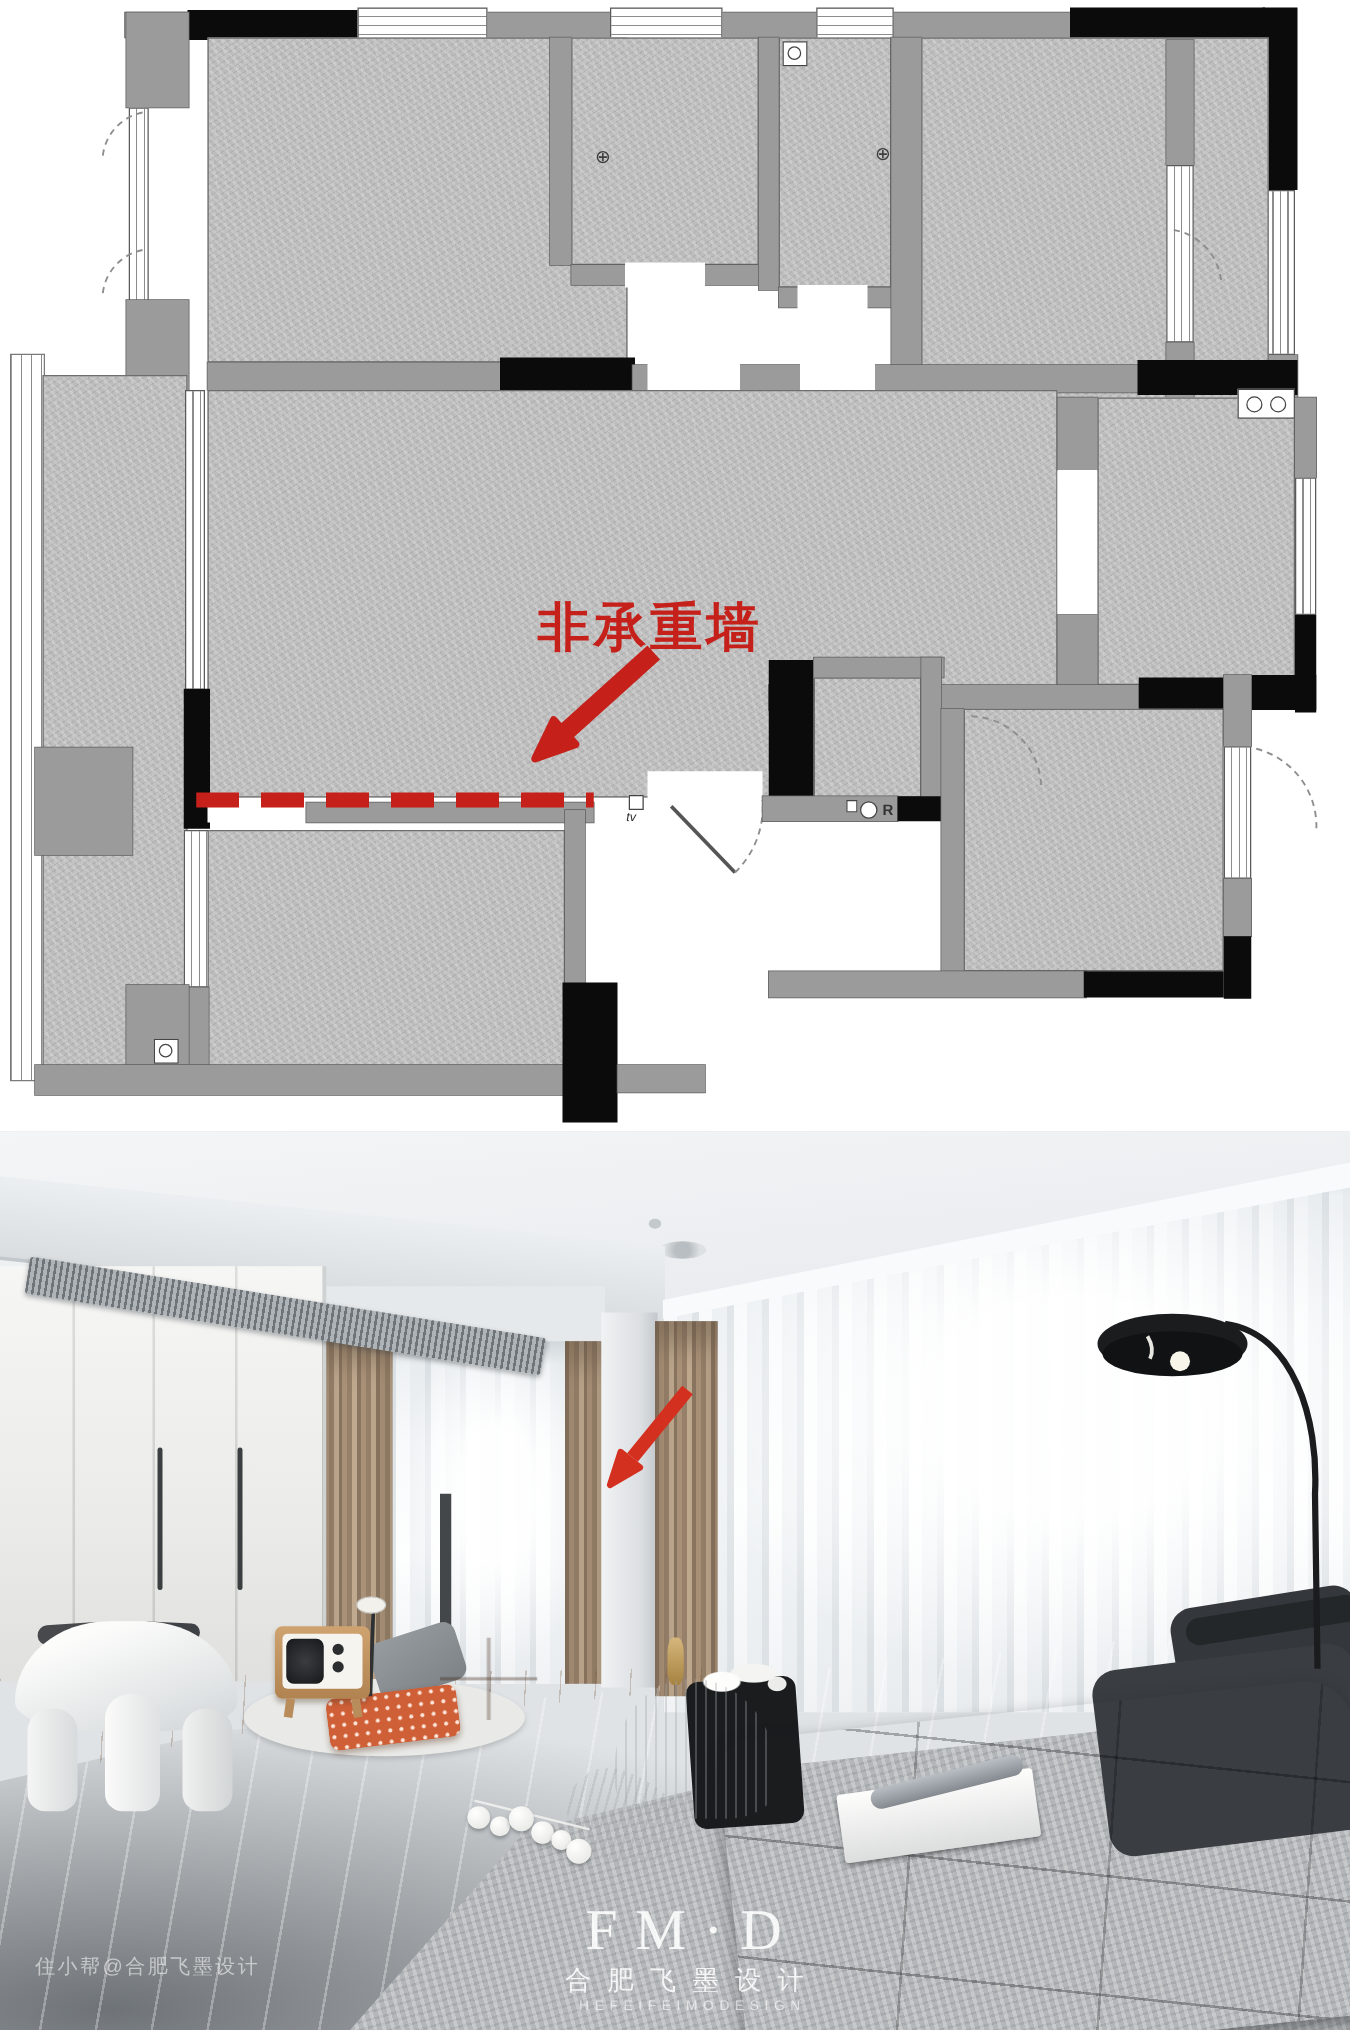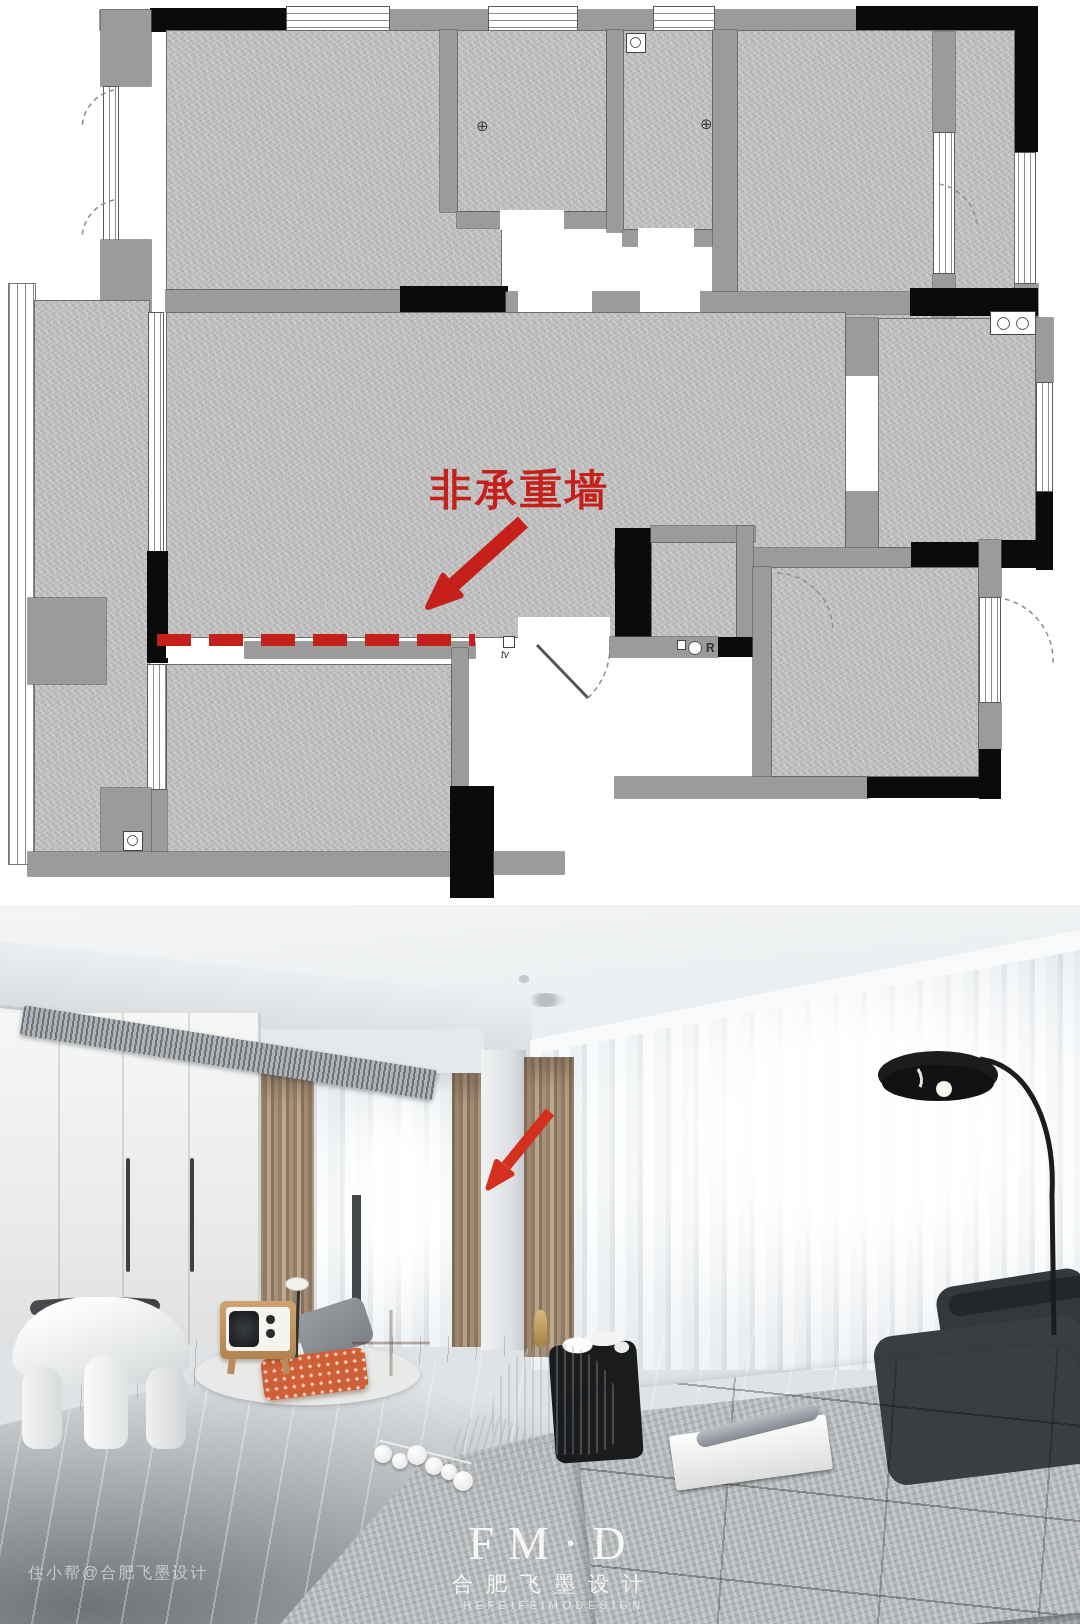--- a/index.html
+++ b/index.html
@@ -171,21 +171,21 @@
   <div class="winv" style="left:147px;top:664px;width:20px;height:126px"></div>
   <div class="wg" style="left:147px;top:790px;width:20px;height:64px"></div>
   <div class="wg" style="left:101px;top:788px;width:50px;height:68px"></div>
   <div class="wg" style="left:28px;top:852px;width:436px;height:24px"></div>
   <div class="wb" style="left:450px;top:786px;width:44px;height:112px"></div>
   <div class="wg" style="left:494px;top:852px;width:70px;height:22px"></div>
   <div class="sym" style="left:123px;top:831px;width:20px;height:20px">
         <div class="symc" style="left:3px;top:3px;width:11px;height:11px"></div>
       </div>
 
-  <div class="planlabel" style="left:430px;top:462px">非承重墙</div>
+  <div class="planlabel" style="left:430px;top:474px">非承重墙</div>
   <svg class="a" style="left:408px;top:512px" width="135" height="100">
     <line x1="115" y1="10" x2="44" y2="74" stroke="#c5201a" stroke-width="15"></line>
     <polygon points="20,95 35,64 52.5,83.5" fill="#c5201a" stroke="#c5201a" stroke-width="6" stroke-linejoin="round"></polygon>
   </svg>
 </div>
 
 <div id="photo">
 
   <div class="a" style="left:0;top:0;width:1080px;height:170px;background:linear-gradient(175deg,#f3f5f6,#e6e9ec)"></div>
   <div class="a" style="left:519px;top:70px;width:10px;height:8px;border-radius:50%;background:#c4c9cc"></div>

